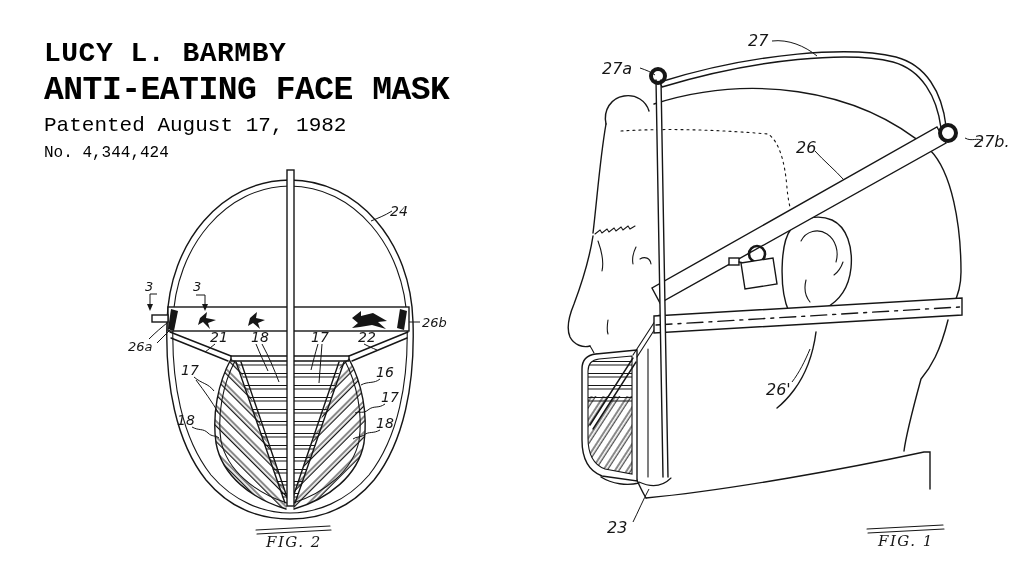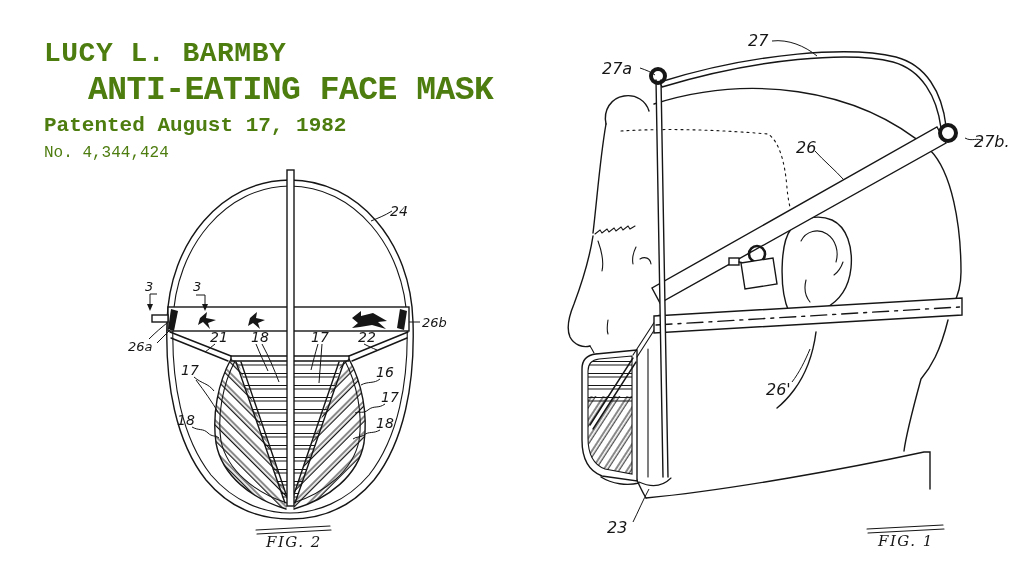--- a/index.html
+++ b/index.html
@@ -1,25 +1,25 @@
 <!DOCTYPE html>
 <html><head>
 <meta charset="utf-8">
 <style>
   html,body{margin:0;padding:0;}
   body{
     width:1024px;height:576px;position:relative;overflow:hidden;
     background:#ffffff;
   }
   .page{position:absolute;inset:0;}
-  .hdr{position:absolute;left:44px;color:#4d7c0f;
+  .hdr{position:absolute;left:44px;color:#000000;
        font-family:"Liberation Mono",monospace;white-space:nowrap;}
   .hdr-inventor{top:38px;font-size:28px;font-weight:700;letter-spacing:.5px;}
-  .hdr-title{top:72px;font-size:33px;font-weight:700;letter-spacing:-.5px;margin-left:44px;}
-  .hdr-patented{top:114px;font-size:21px;font-weight:700;}
+  .hdr-title{top:72px;font-size:33px;font-weight:700;letter-spacing:-.5px;}
+  .hdr-patented{top:114px;font-size:21px;font-weight:400;}
   .hdr-number{top:144px;font-size:16px;font-weight:400;}
   svg{position:absolute;inset:0;}
   .ln{stroke:#161616;fill:none;stroke-width:1.4;stroke-linecap:round;}
   .thin{stroke-width:1.1;}
   .wfill{fill:#ffffff;stroke:#161616;stroke-width:1.4;}
   .blob{fill:#161616;stroke:none;}
   .lead{stroke:#161616;fill:none;stroke-width:1;}
   .reflbl{font-family:"DejaVu Sans",sans-serif;font-style:italic;
           fill:#161616;}
   .cap{font-family:"DejaVu Serif",serif;font-style:italic;font-size:15px;

